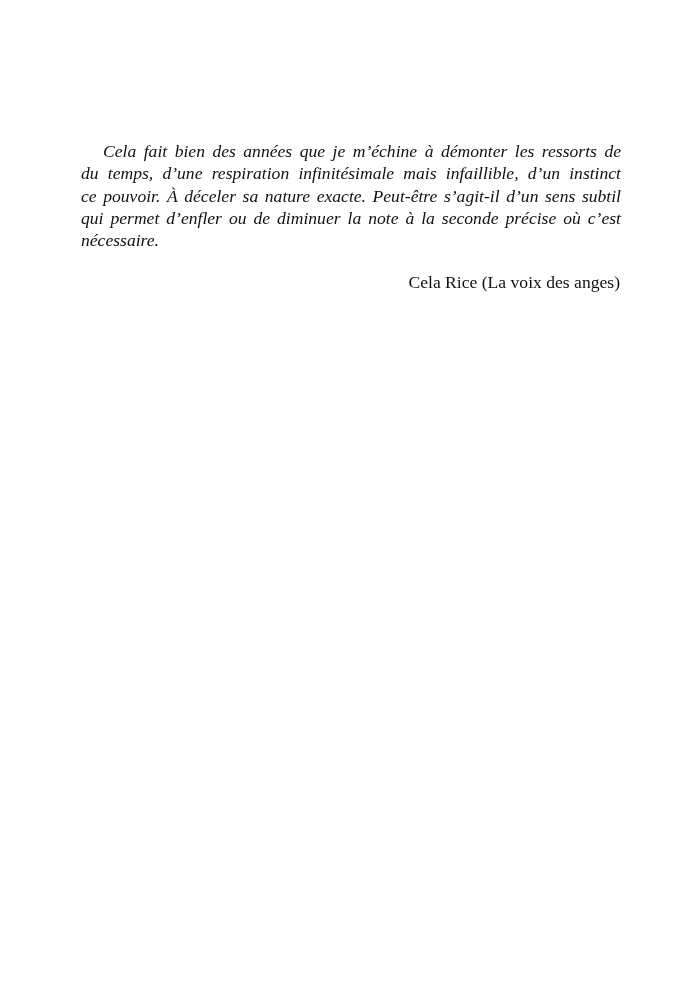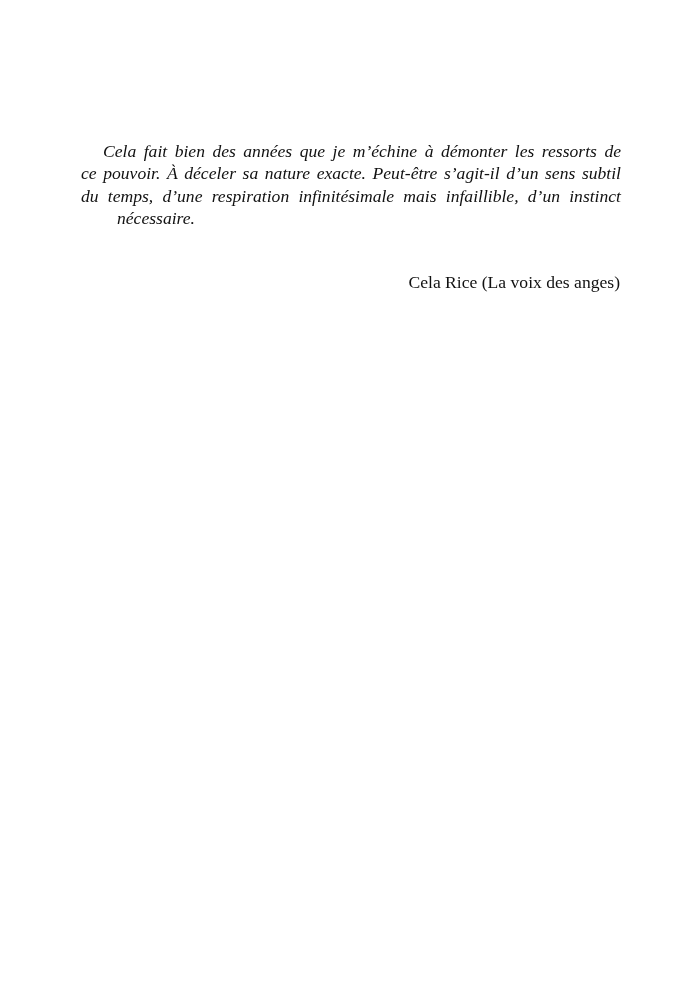--- a/index.html
+++ b/index.html
@@ -37,36 +37,36 @@
       text-align-last: justify;
       white-space: nowrap;
       height: 22.3px;
       overflow: visible;
     }
     .line.first {
       text-indent: 22px;
     }
     .line.last {
       text-align-last: left;
-      margin-left: 36px;
     }
     .attribution {
       position: absolute;
       right: 80px;
       top: 271px;
       font-size: 17.6px;
       line-height: 22px;
       font-style: normal;
       white-space: nowrap;
     }
   </style>
 </head>
 <body>
 
 <div class="page">
   <div class="quote">
     <span class="line first">Cela fait bien des années que je m’échine à démonter les ressorts de</span>
+    <span class="line">du temps, d’une respiration infinitésimale mais infaillible, d’un instinct</span>
     <span class="line">ce pouvoir. À déceler sa nature exacte. Peut-être s’agit-il d’un sens subtil</span>
-    <span class="line">du temps, d’une respiration infinitésimale mais infaillible, d’un instinct</span>
+    <span class="line">qui permet d’enfler ou de diminuer la note à la seconde précise où c’est</span>
     <span class="line last">nécessaire.</span>
   </div>
   <div class="attribution">Cela Rice (La voix des anges)</div>
 </div>
 
 </body></html>

